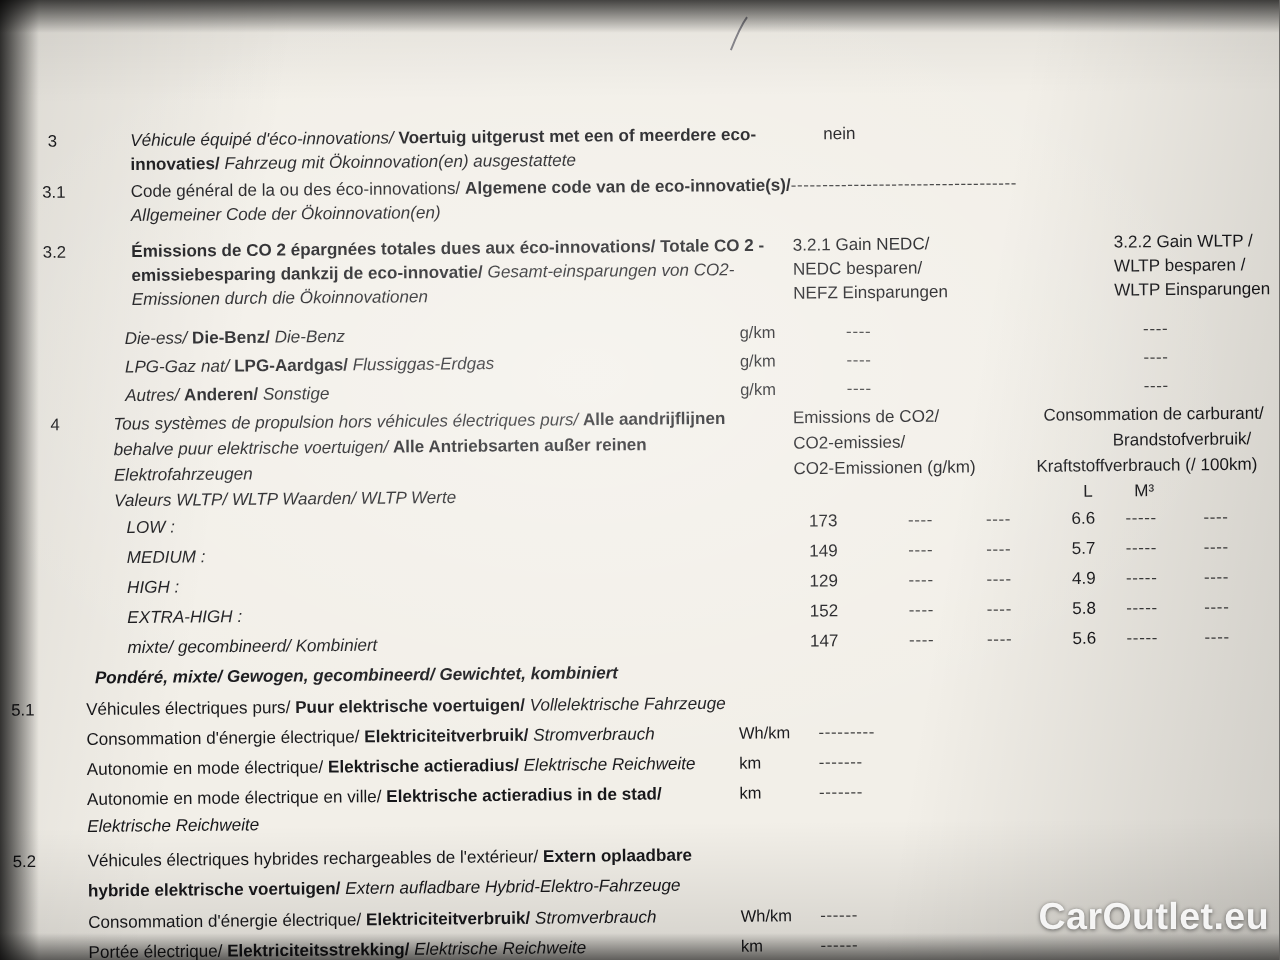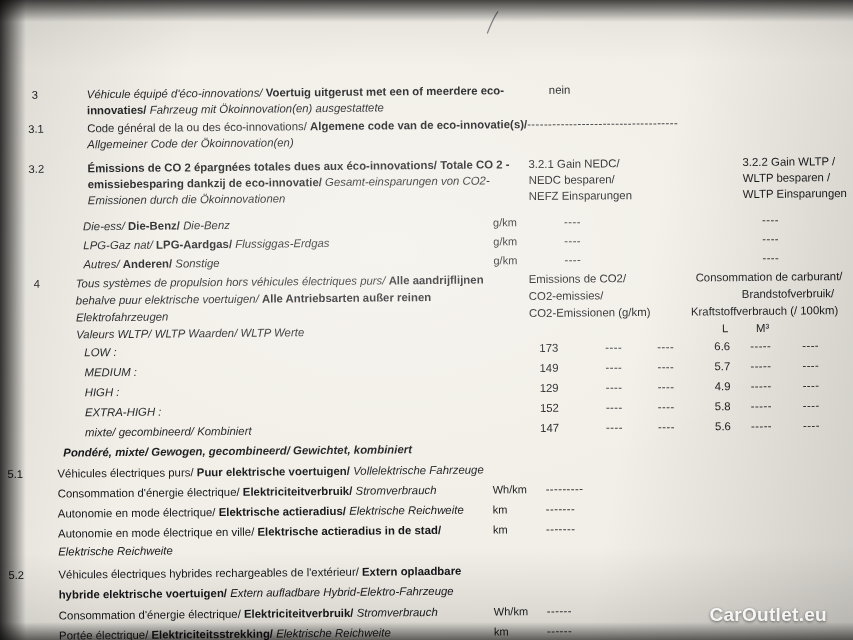--- a/index.html
+++ b/index.html
@@ -90,24 +90,24 @@
     position: absolute;
     left: 500px;
     top: 44px;
     width: 30px;
     height: 26px;
     pointer-events: none;
     opacity: 0.55;
   }
   .watermark {
     position: absolute;
-    right: 26px;
+    right: 7px;
     bottom: 14px;
     color: rgba(255,255,255,0.92);
-    font-size: 19px;
+    font-size: 25px;
     font-weight: bold;
     letter-spacing: 0.3px;
     text-shadow: 0 1px 3px rgba(0,0,0,0.55);
     font-family: "Liberation Sans", sans-serif;
   }
 </style>
 </head>
 <body>
 
 <div class="photo">

